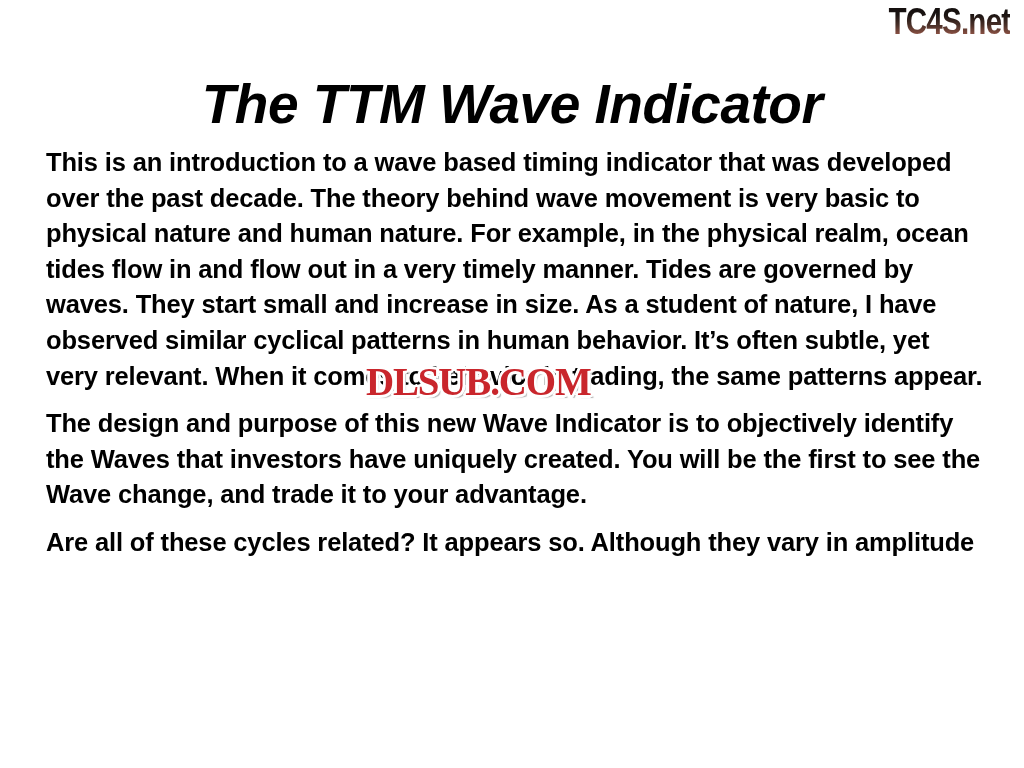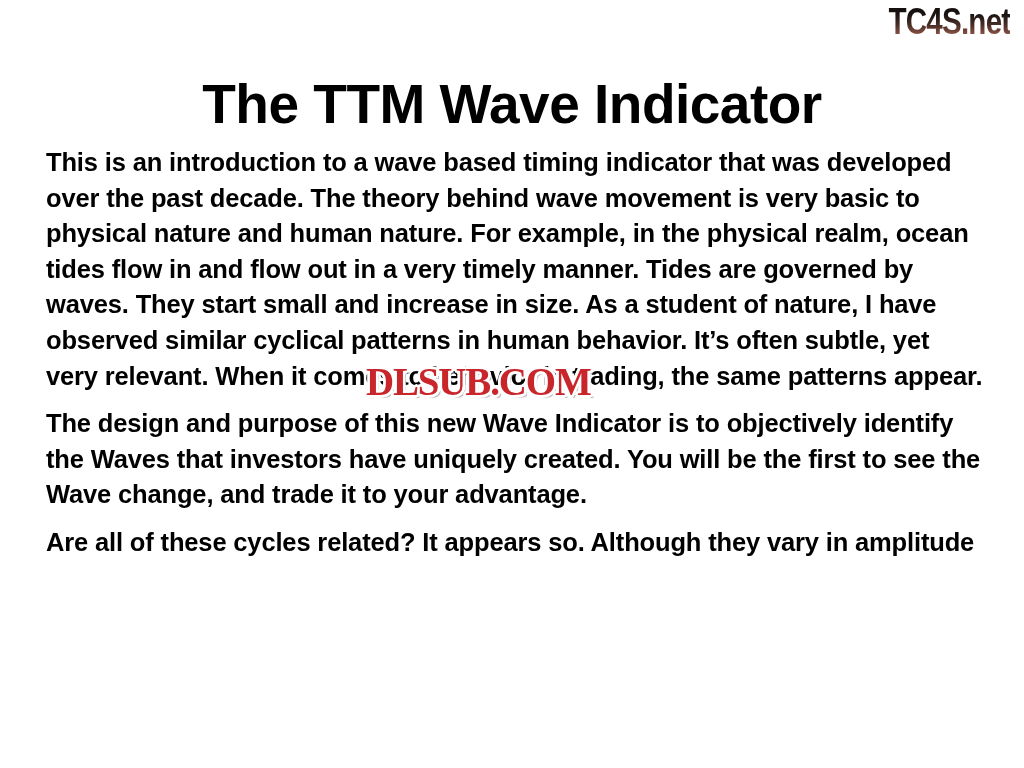--- a/index.html
+++ b/index.html
@@ -49,20 +49,21 @@
     left: 0;
     width: 1024px;
     text-align: center;
     font-family: "Liberation Sans", sans-serif;
     font-weight: bold;
     font-size: 55px;
     line-height: 62px;
     color: #000000;
     letter-spacing: -0.5px;
     white-space: nowrap;
+    font-style: italic;
   }
 
   
   #body-copy {
     position: absolute;
     top: 133px;
     left: 34px;
     width: 964px;
     font-family: "Liberation Sans", sans-serif;
     font-weight: bold;

